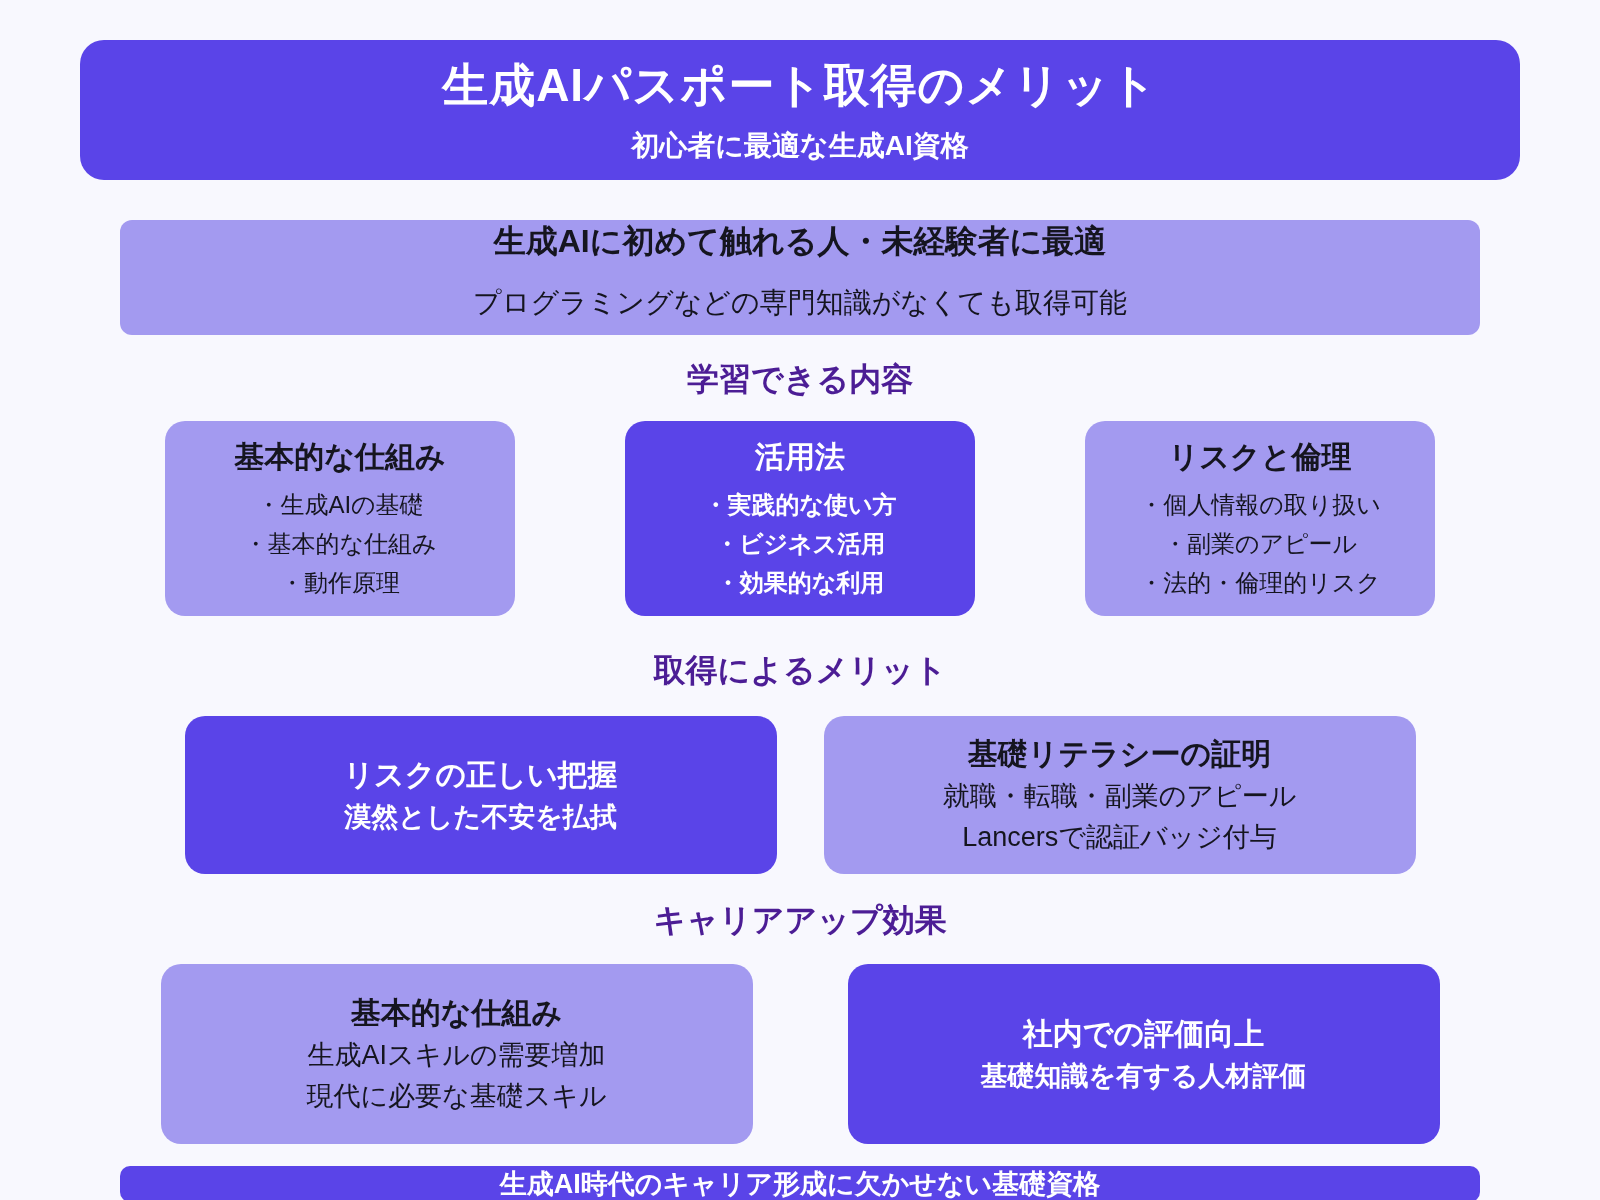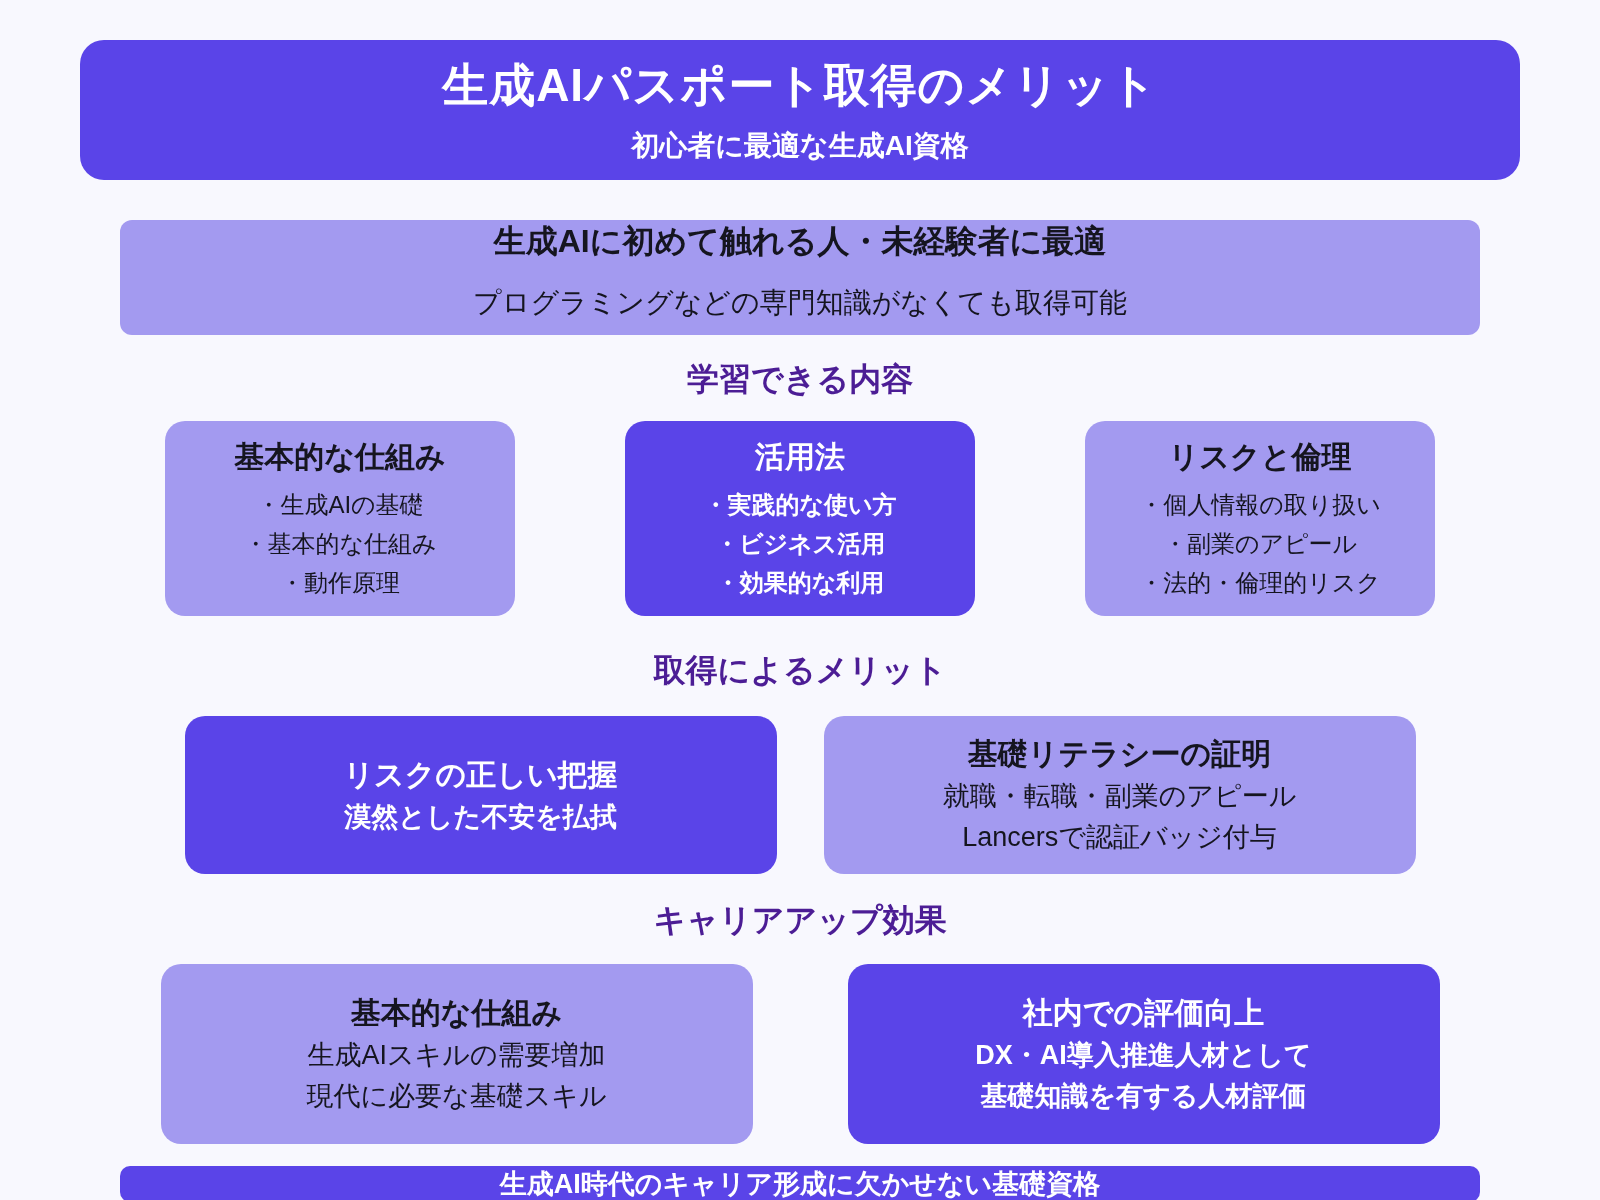--- a/index.html
+++ b/index.html
@@ -149,20 +149,19 @@
   <div class="section-heading sh-3">キャリアアップ効果</div>
 
   <div class="row row-career">
     <div class="card card-light">
       <div class="card-title">基本的な仕組み</div>
       <div class="card-item">生成AIスキルの需要増加</div>
       <div class="card-item">現代に必要な基礎スキル</div>
     </div>
     <div class="card card-dark">
       <div class="card-title">社内での評価向上</div>
-      <div class="card-item">DX・AI導入推進人材として</div>
       <div class="card-item">基礎知識を有する人材評価</div>
     </div>
   </div>
 
   <div class="footer-bar">生成AI時代のキャリア形成に欠かせない基礎資格</div>
 
 </div>
 
 </body></html>

